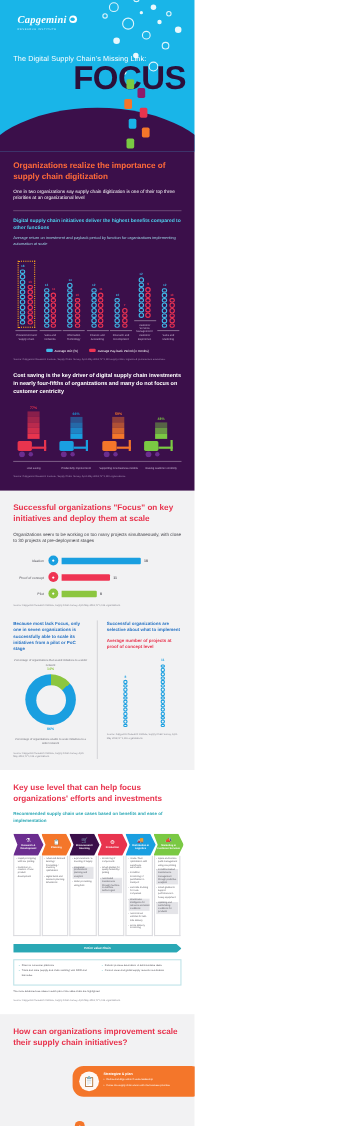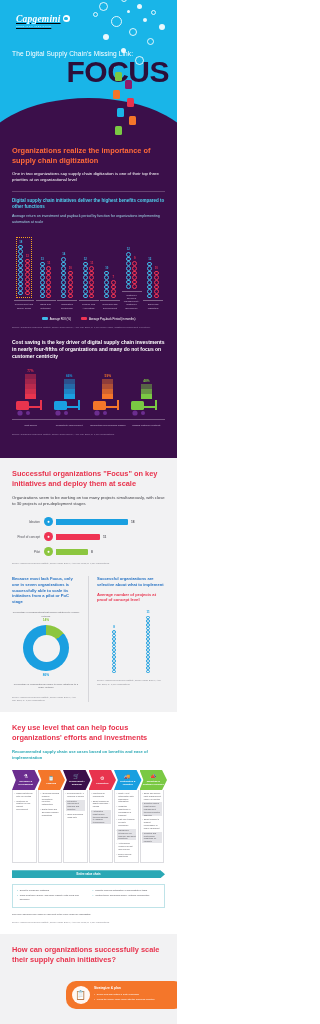--- a/index.html
+++ b/index.html
@@ -10,21 +10,21 @@
   }
   body { width: 177px; overflow-x: hidden; }
 
   
   .hero {
     position: relative;
     background: #19b5e8;
     height: 138px;
     overflow: hidden;
   }
-  .logo-wrap { padding: 14px 0 0 16px; position: relative; z-index: 5; text-decoration: underline; }
+  .logo-wrap { padding: 14px 0 0 16px; position: relative; z-index: 5; }
   .logo-text {
     color: #fff; font-size: 9.5px; letter-spacing: .2px;
     font-family: "Liberation Serif", serif; font-style: italic; font-weight: 700;
   }
   .logo-sub { color: #cdeefb; font-size: 2.4px; letter-spacing: .5px; margin-top: 1px; }
   .logo-dot {
     display:inline-block; width:7px; height:7px; border-radius:50%;
     background:#fff; margin-left:2px; vertical-align: 0px; position: relative;
   }
   .logo-dot::after{
@@ -46,21 +46,21 @@
 
   .hero-curve {
     position: absolute; left: -12%; bottom: -30px; width: 124%; height: 70px;
     background: #3b0f4a; border-radius: 50% 50% 0 0 / 60px 60px 0 0;
     z-index: 2;
   }
   .people { position:absolute; right: 28px; bottom: -4px; width: 44px; height: 72px; z-index: 6; }
   .pp { position:absolute; width: 7px; height: 9px; border-radius: 1.5px; }
 
   
-  .sec-dark { background: #3b0f4a; padding: 8px 12px 22px 12px; position: relative; }
+  .sec-dark { background: #3b0f4a; padding: 8px 12px 10px 12px; position: relative; }
   .h-orange { color: #ff6a39; font-size: 7.4px; font-weight: 700; line-height: 1.35; }
   .p-white { color: #ffffff; font-size: 4.3px; line-height: 1.5; margin-top: 5px; }
   .rule { height: 1px; background: rgba(255,255,255,.22); margin: 7px 0 6px 0; }
   .h-cyan { color: #4fd2f0; font-size: 4.5px; font-weight: 700; line-height: 1.4; }
   .sub-cyan { color: #9fd7e8; font-size: 3.6px; line-height: 1.45; margin-top: 4px; }
 
   
   .chain-chart { display: flex; align-items: flex-end; justify-content: space-between;
                  margin-top: 8px; padding: 4px 2px 0 2px; }
   .chain-group { display: flex; flex-direction: column; align-items: center; width: 20px; }
@@ -774,21 +774,21 @@
           <span class="d">▪</span>
           <span>Control tower and global supply network coordination</span>
         </div>
       </div>
   </div>
   <div class="note">The more advanced use cases in each part of the value chain are highlighted.</div>
   <div class="src-light">Source: Capgemini Research Institute, Supply Chain Survey, April-May 2018; N=1,119 organizations.</div>
 </div>
 
 <div class="sec-light">
-  <div class="h-red">How can organizations successfully scale their supply chain initiatives?</div>
+  <div class="h-red">How can organizations improvement scale their supply chain initiatives?</div>
 
   <div class="circ-area">
 
     <div class="node" style="background:#f4762a;left:56px;top:56px;">✦</div>
 
     <div class="bubble" style="background:#f4762a;left:54px;top:6px;width:118px;">
       <div style="display:flex;gap:4px;">
         <div class="bub-ico">📋</div>
         <div style="flex:1">
           <div class="bub-h">Strategize &amp; plan</div>

